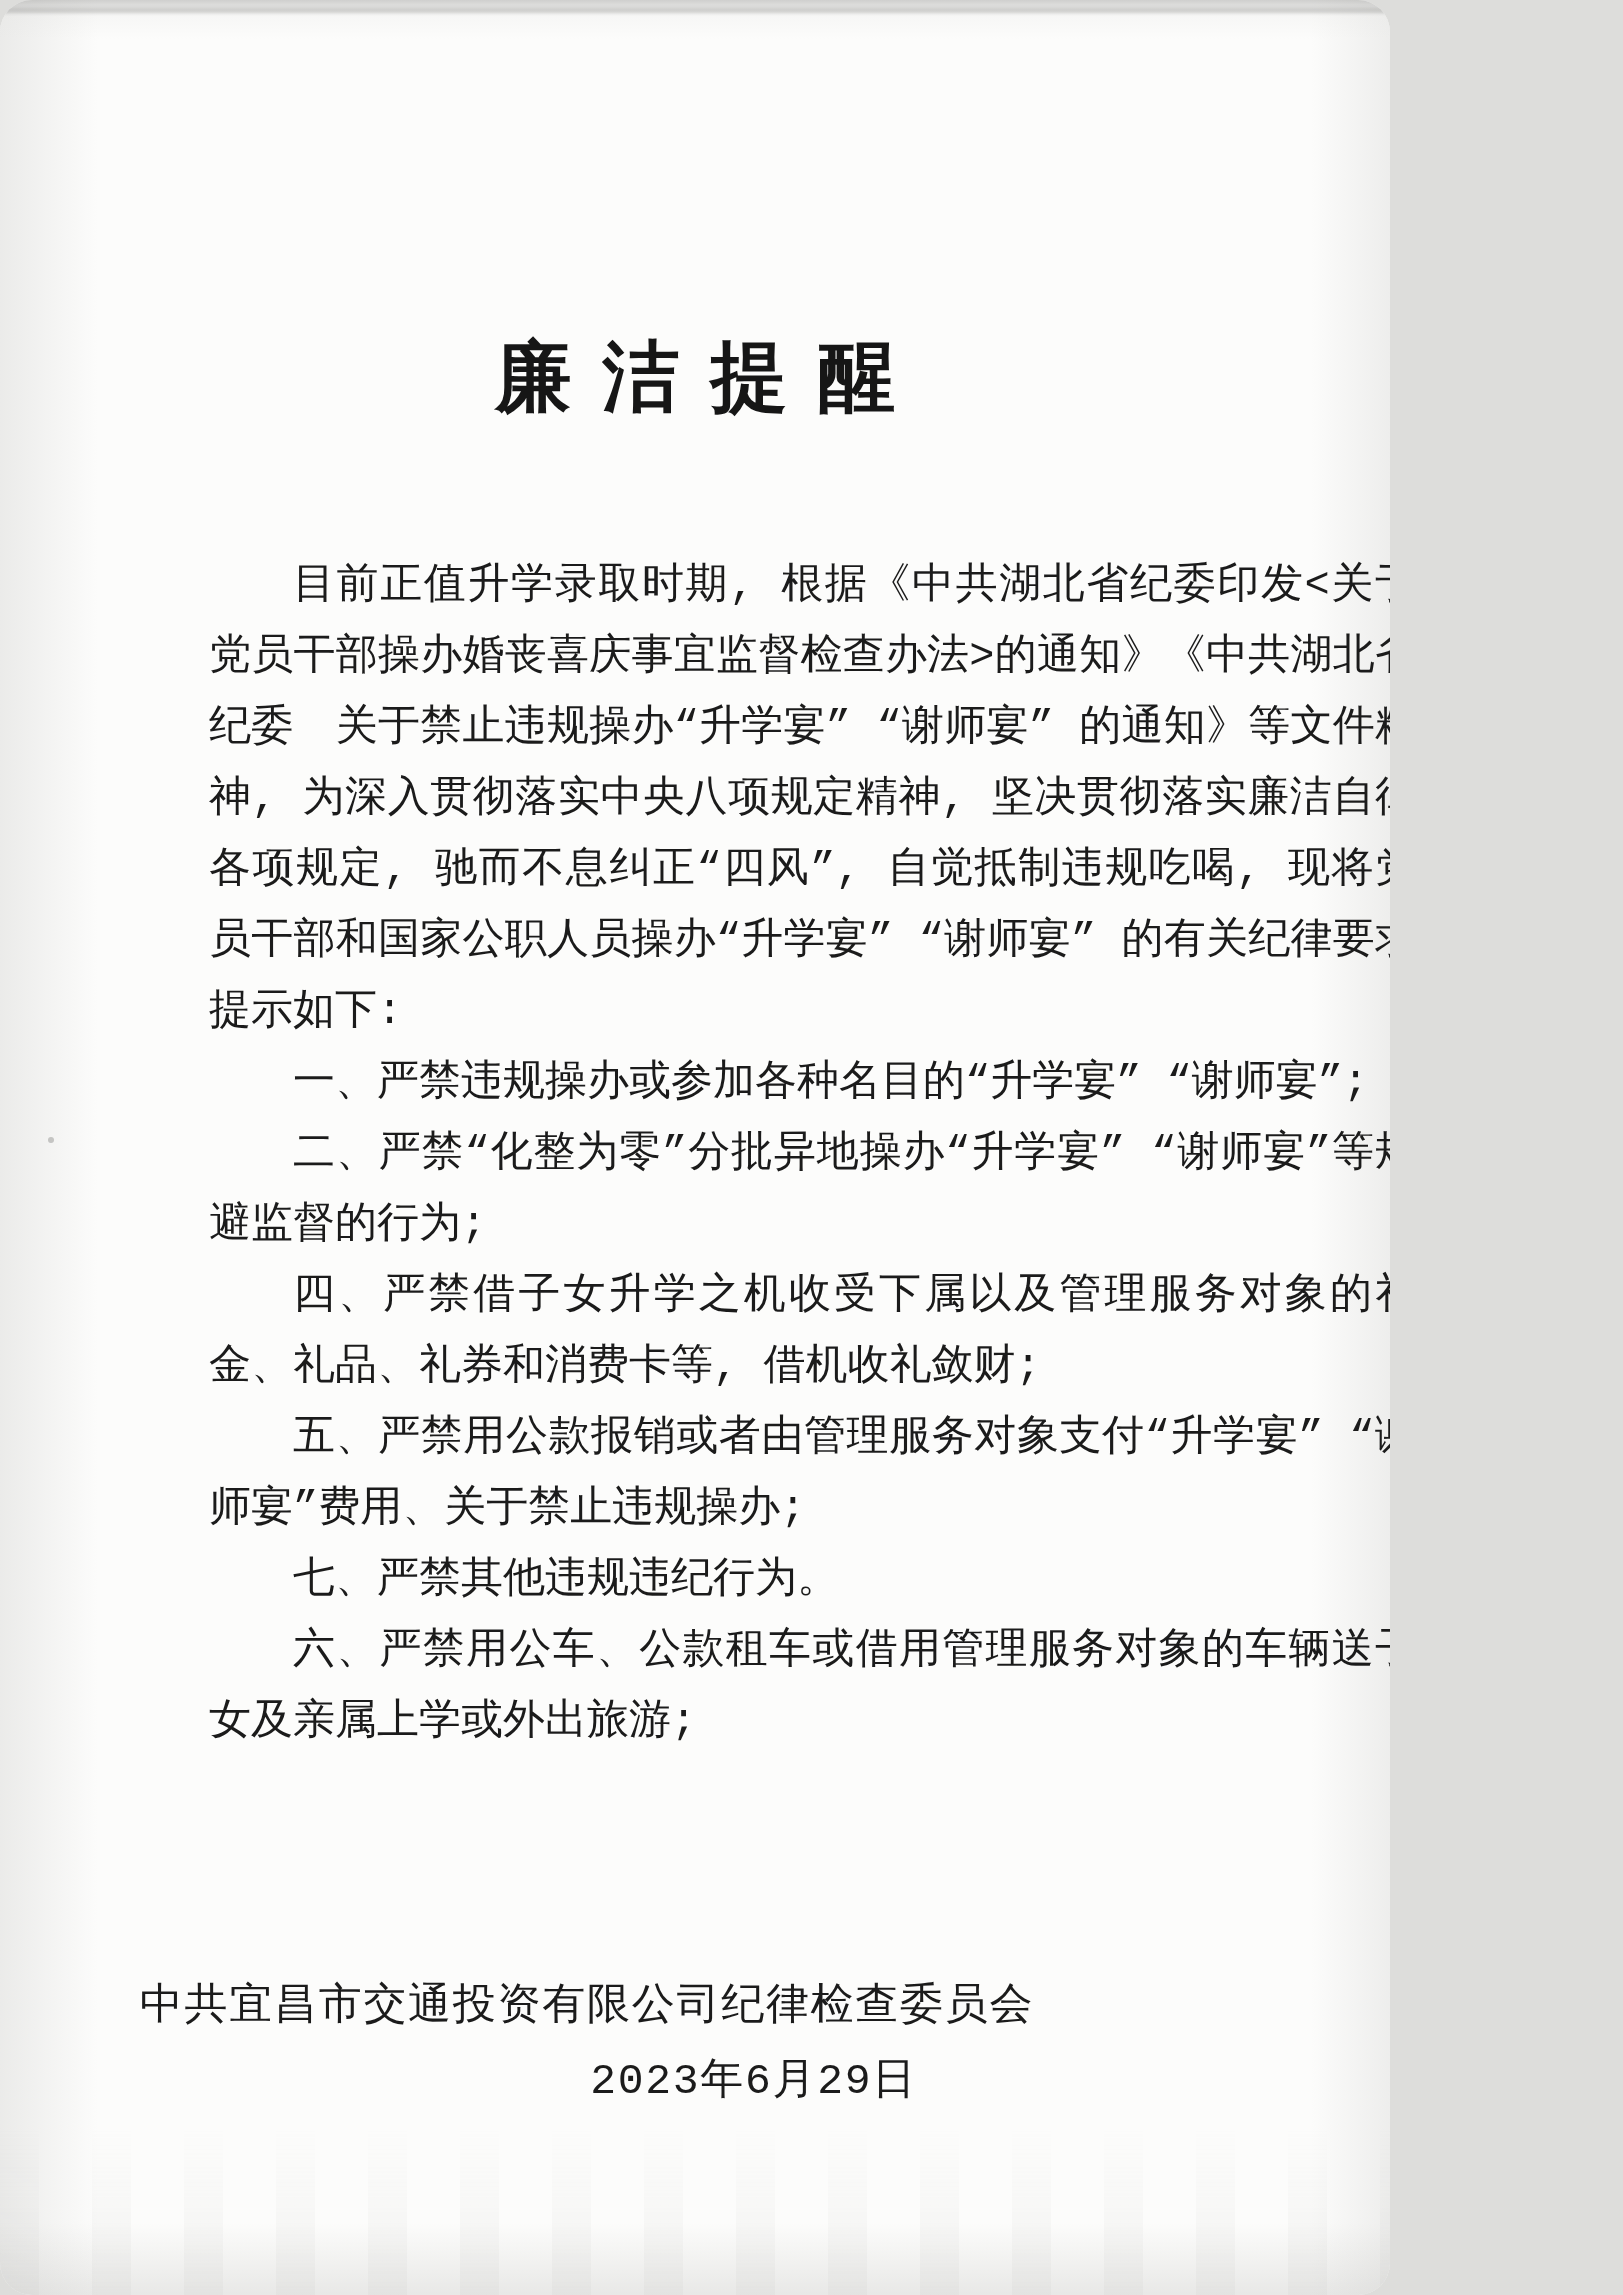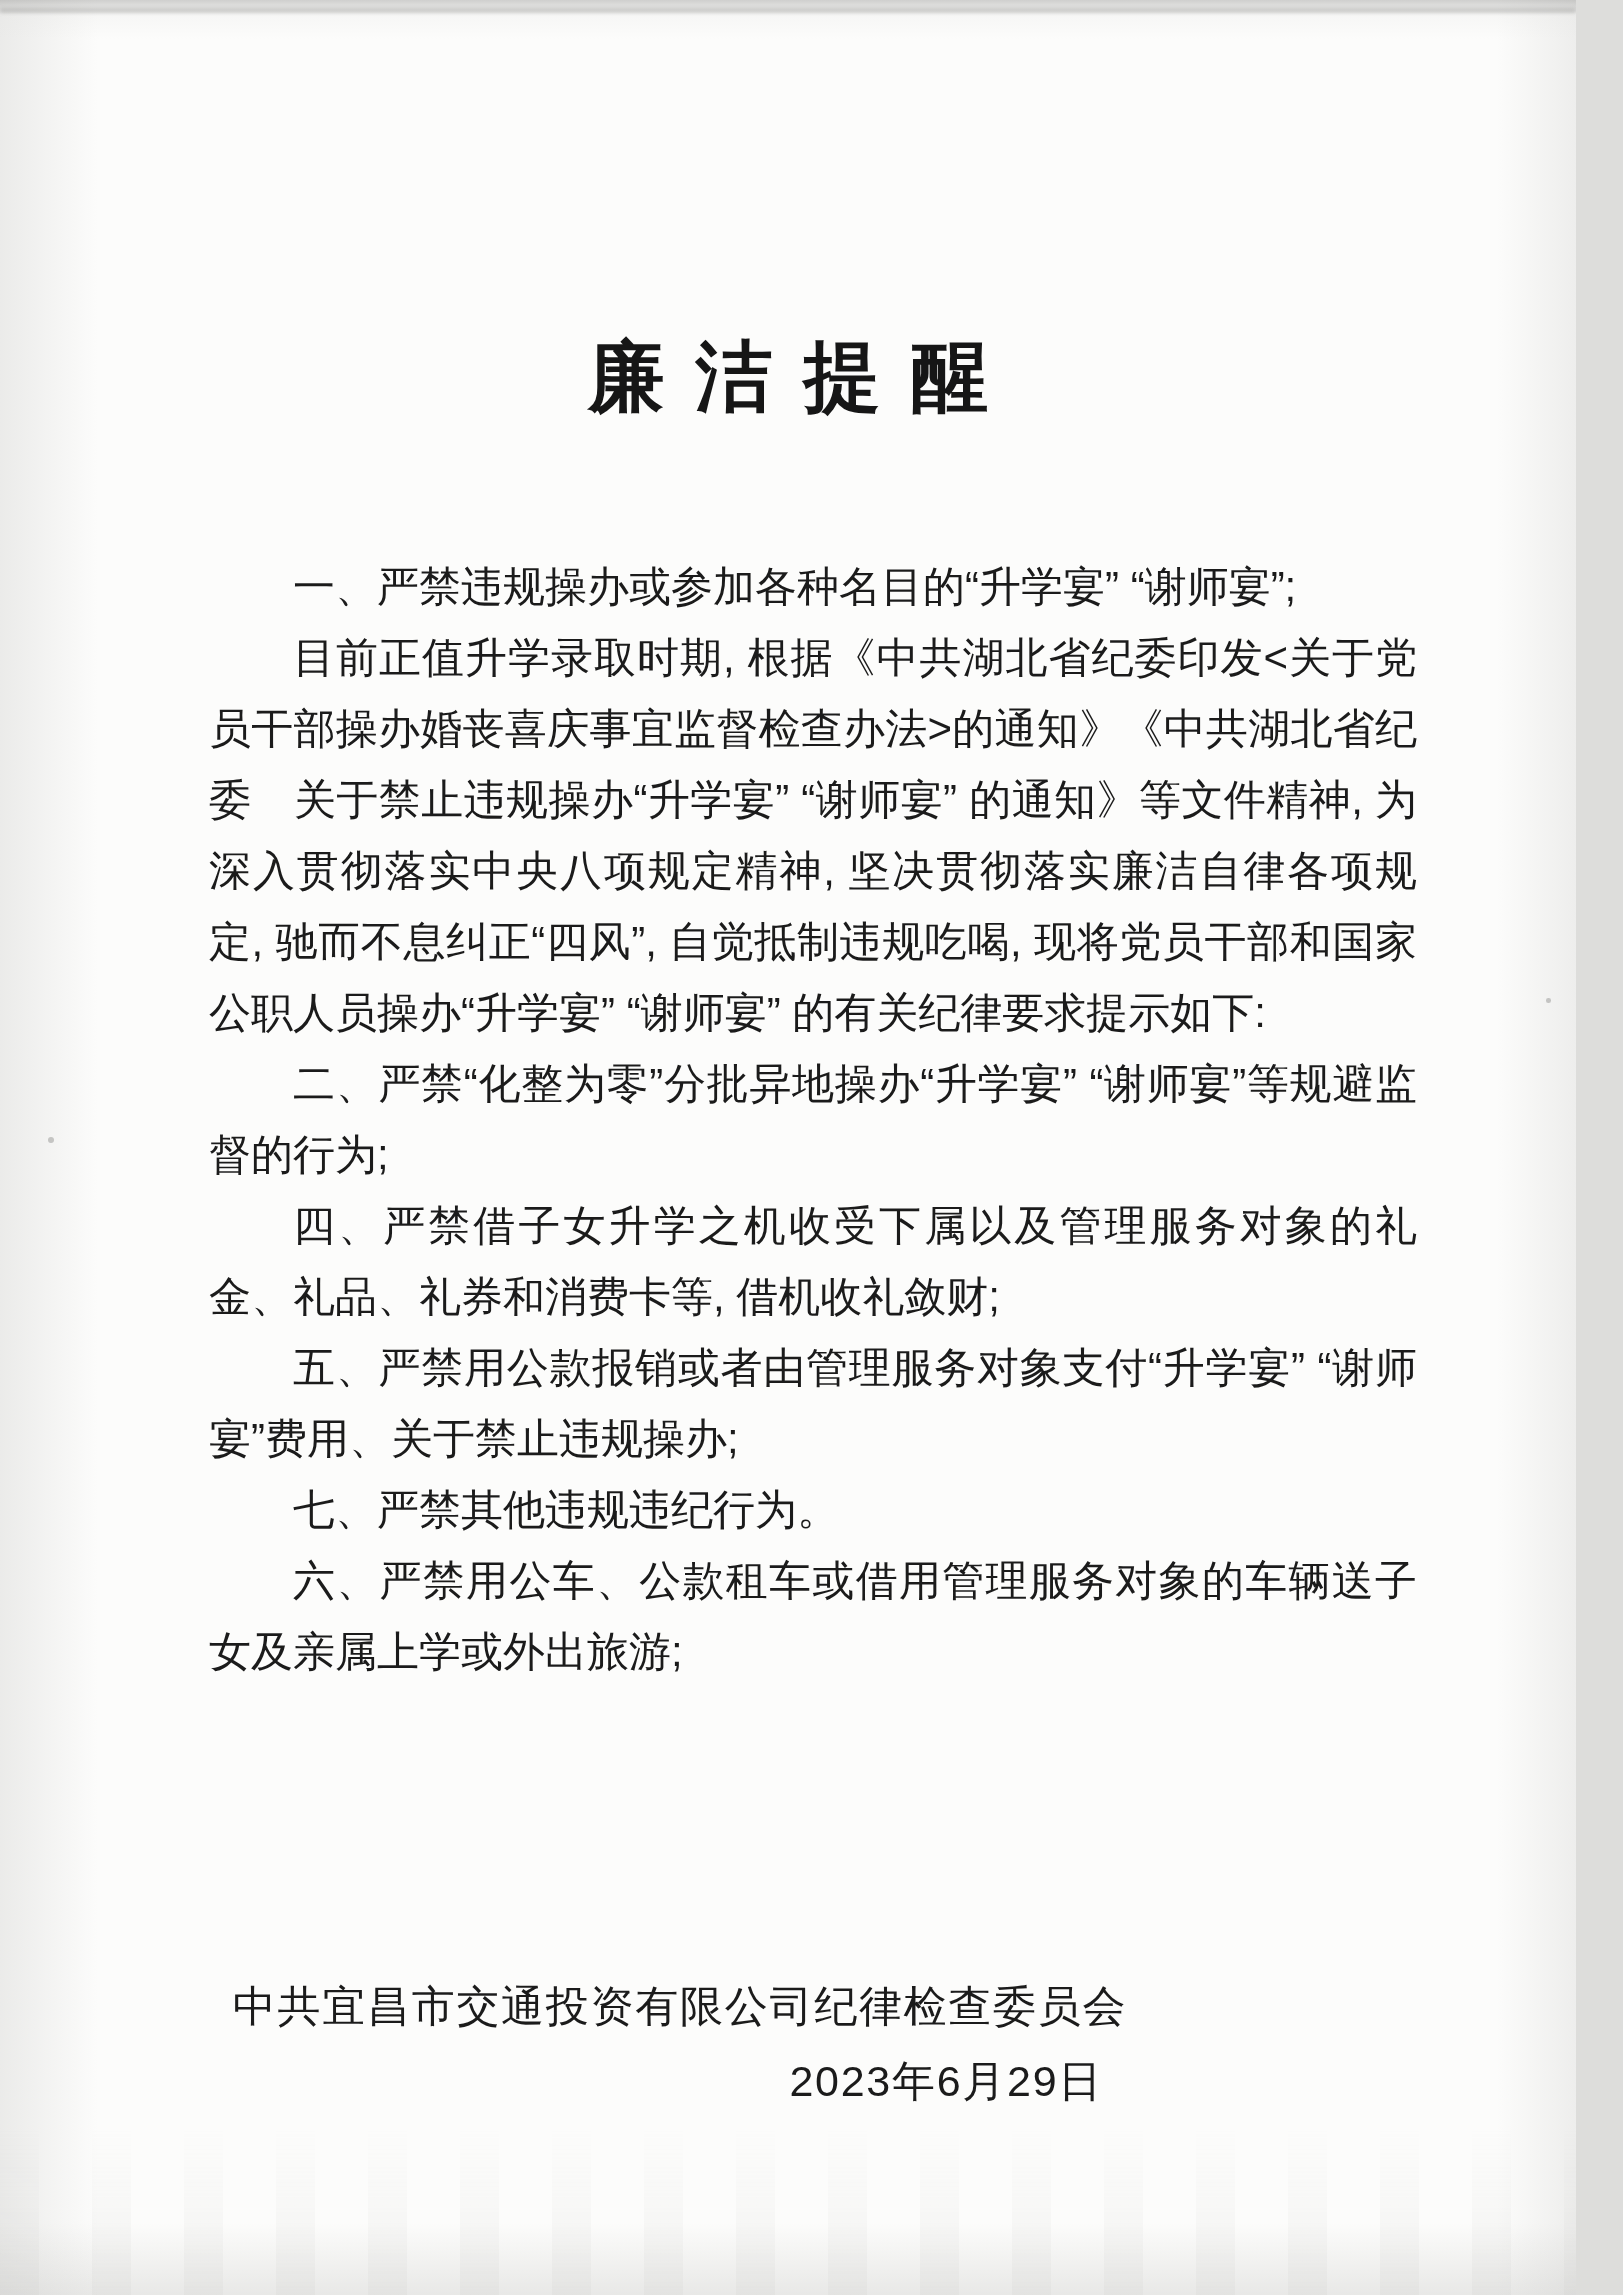--- a/index.html
+++ b/index.html
@@ -2,25 +2,26 @@
 <html style="font-size:10.5px"><head>
 <meta charset="utf-8">
 <style>
   html, body {
     margin: 0;
     padding: 0;
     background: #dddddb;
   }
   .page {
     position: relative;
-    width: 1576px;
+    width: 1390px;
     height: 2295px;
     overflow: hidden;
     background: #e9e9e7;
-    font-family: Liberation Sans, sans-serif;
+    font-family: Liberation Mono, monospace;
+    border-radius: 32px;
   }
   
   .paper {
     position: absolute;
     inset: 0;
     background:
       linear-gradient(180deg, rgba(140,140,138,0.40) 0px, rgba(230,230,228,0.25) 14.4px, rgba(252,252,251,0) 39px),
       linear-gradient(90deg,  rgba(195,195,193,0.30) 0px, rgba(252,252,251,0) 98px),
       linear-gradient(270deg, rgba(200,200,198,0.28) 0px, rgba(252,252,251,0) 79px),
       linear-gradient(0deg,   rgba(195,195,193,0.35) 0px, rgba(252,252,251,0) 72px),
@@ -117,22 +118,22 @@
 <div class="page">
   <div class="paper"></div>
   <div class="top-edge-shadow"></div>
   <div class="bottom-streaks"></div>
   <div class="speck speck-left"></div>
   <div class="speck speck-right"></div>
 
   <h1 class="title">廉洁提醒</h1>
 
   <div class="body-text">
+      <p class="para">目前正值升学录取时期, 根据《中共湖北省纪委印发&lt;关于党员干部操办婚丧喜庆事宜监督检查办法&gt;的通知》《中共湖北省纪委　关于禁止违规操办“升学宴” “谢师宴” 的通知》等文件精神, 为深入贯彻落实中央八项规定精神, 坚决贯彻落实廉洁自律各项规定, 驰而不息纠正“四风”, 自觉抵制违规吃喝, 现将党员干部和国家公职人员操办“升学宴” “谢师宴” 的有关纪律要求提示如下:</p>
       <p class="para">一、严禁违规操办或参加各种名目的“升学宴” “谢师宴”;</p>
-      <p class="para">目前正值升学录取时期, 根据《中共湖北省纪委印发&lt;关于党员干部操办婚丧喜庆事宜监督检查办法&gt;的通知》《中共湖北省纪委　关于禁止违规操办“升学宴” “谢师宴” 的通知》等文件精神, 为深入贯彻落实中央八项规定精神, 坚决贯彻落实廉洁自律各项规定, 驰而不息纠正“四风”, 自觉抵制违规吃喝, 现将党员干部和国家公职人员操办“升学宴” “谢师宴” 的有关纪律要求提示如下:</p>
       <p class="para">二、严禁“化整为零”分批异地操办“升学宴” “谢师宴”等规避监督的行为;</p>
       <p class="para">四、严禁借子女升学之机收受下属以及管理服务对象的礼金、礼品、礼券和消费卡等, 借机收礼敛财;</p>
       <p class="para">五、严禁用公款报销或者由管理服务对象支付“升学宴” “谢师宴”费用、关于禁止违规操办;</p>
       <p class="para">七、严禁其他违规违纪行为。</p>
       <p class="para">六、严禁用公车、公款租车或借用管理服务对象的车辆送子女及亲属上学或外出旅游;</p>
     </div>
 
   <div class="sig-block">
     <div class="sig-org">中共宜昌市交通投资有限公司纪律检查委员会</div>
     <div class="sig-date">2023年6月29日</div>

